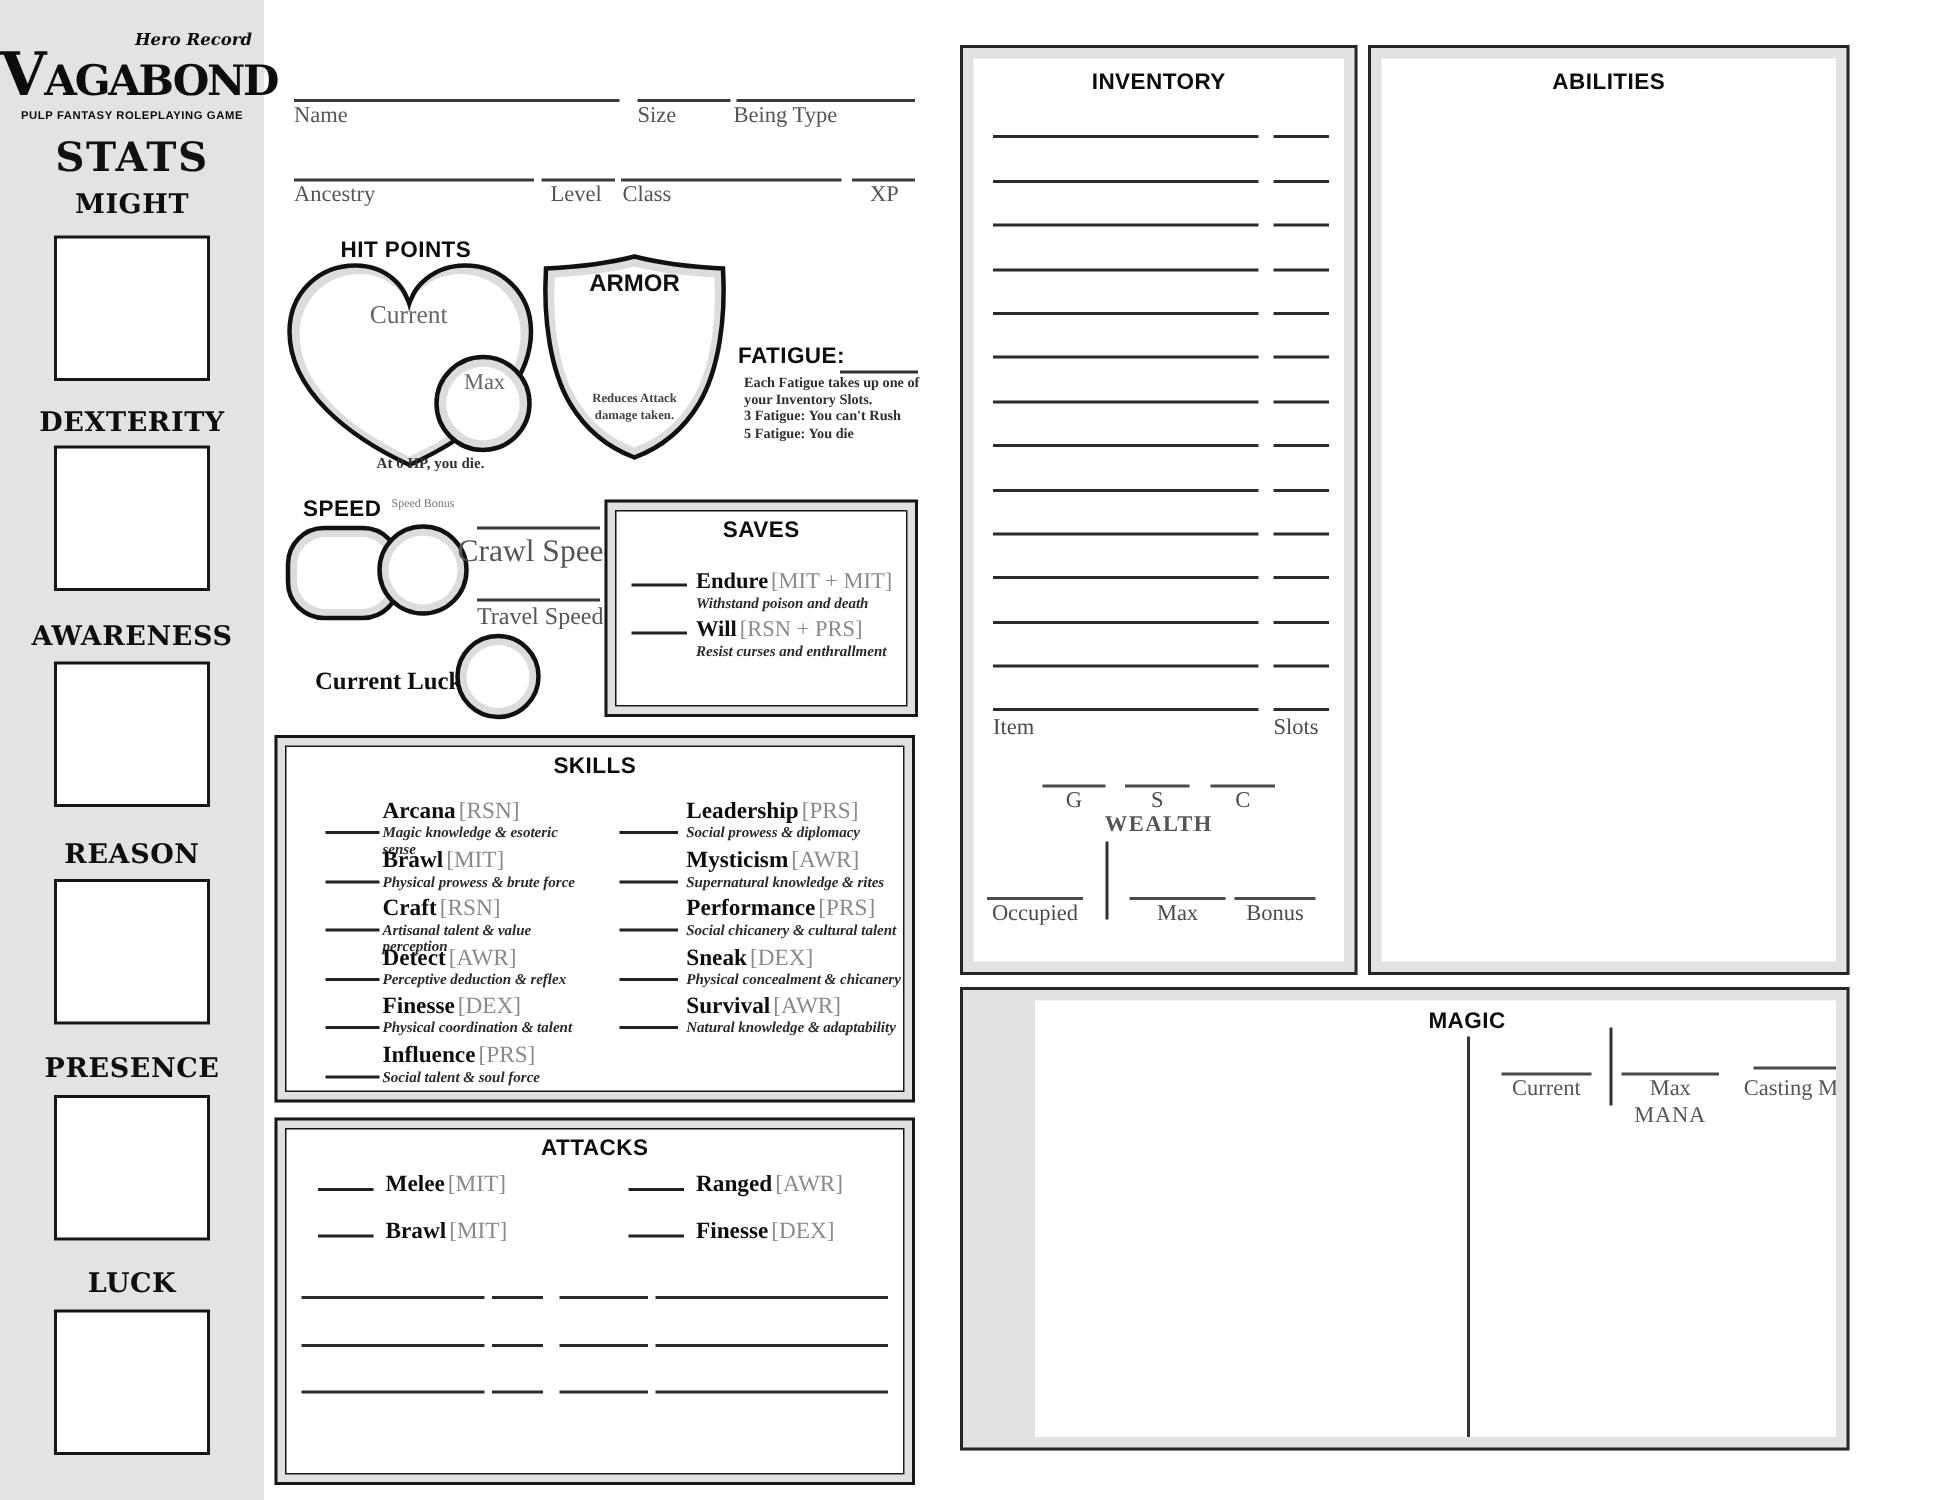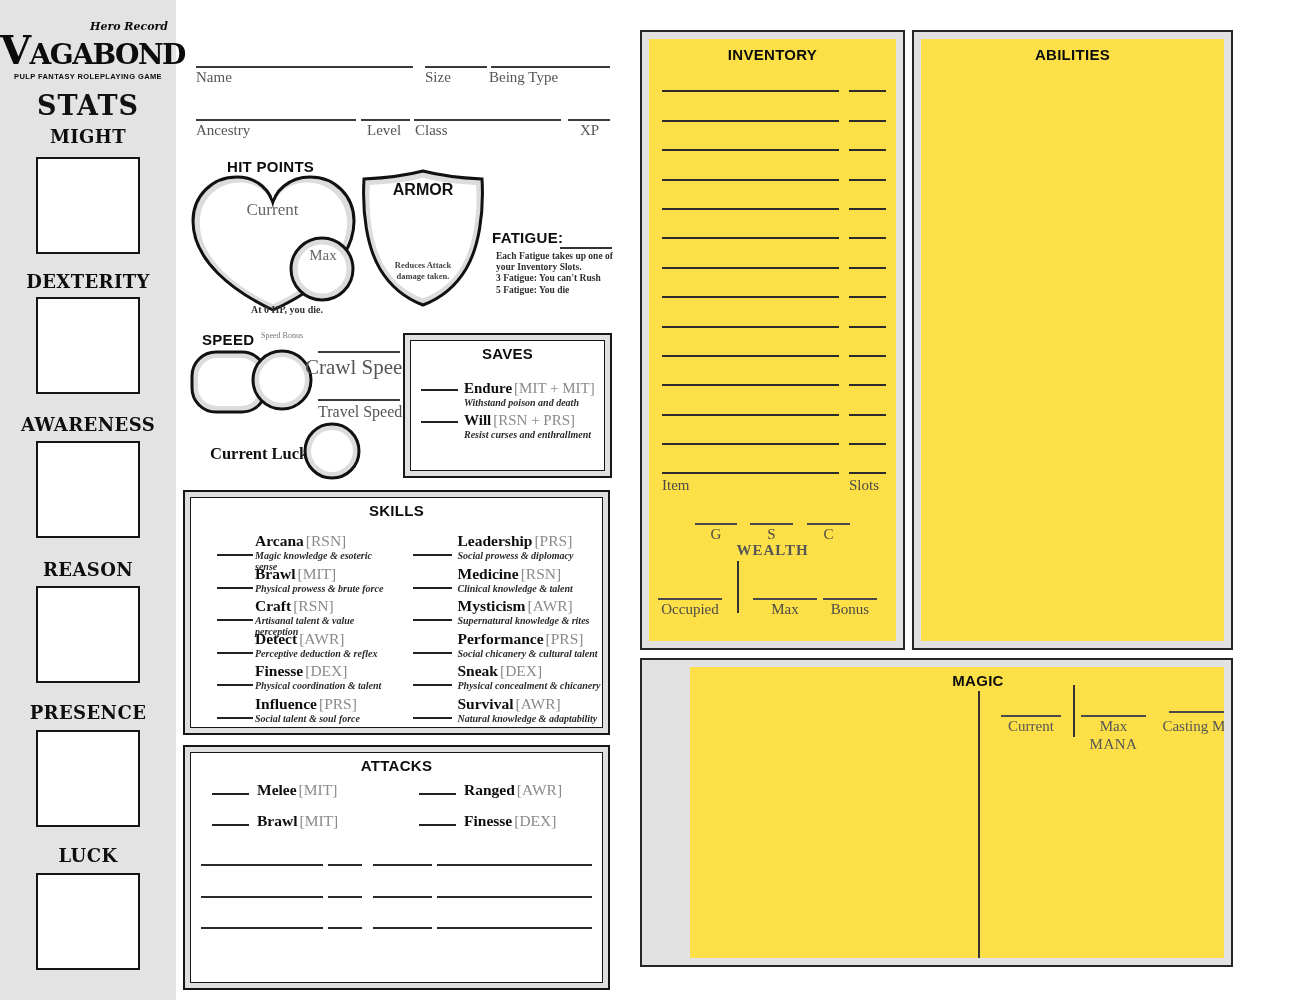--- a/index.html
+++ b/index.html
@@ -101,21 +101,21 @@
   .mode-0{left:21px;top:28px} .mode-1{left:228px;top:28px}
   .mode-2{left:21px;top:59px} .mode-3{left:228px;top:59px}
   .weapon-table { position:absolute; left:0; right:0; top:82px; }
   .weapon-row { position:relative; height:31.3px; }
   .wl { position:absolute; bottom:0; border-top:2px solid #2b2b2b; height:0; }
   .col-weapon{left:10px;width:122px} .col-grip{left:137px;width:34px}
   .col-damage{left:182px;width:59px} .col-properties{left:246px;width:155px}
 
   
   .panel { position:absolute; border:2px solid #262626; background:#e2e2e2; padding:7px; }
-  .panel-inner { background:#fde047; width:100%; height:100%; position:relative; overflow:hidden; }
+  .panel-inner { background:#ffffff; width:100%; height:100%; position:relative; overflow:hidden; }
   .panel-title { position:absolute; left:0; right:0; top:7px; text-align:center; }
   .inventory-panel { left:640px; top:30px; width:265px; height:620px; }
   .abilities-panel { left:912px; top:30px; width:321px; height:620px; }
   .magic-panel { left:640px; top:658px; width:593px; height:309px;padding-left:48px; }
 
   
   .inv-rows { position:absolute; left:0; right:0; top:24px; }
   .inv-row { position:relative; height:29.4px; }
   .inv-item-line { position:absolute; left:13px; bottom:0; width:177px; border-top:2px solid #2b2b2b; }
   .inv-slots-line { position:absolute; left:200px; bottom:0; width:37px; border-top:2px solid #2b2b2b; }
@@ -293,25 +293,20 @@
           </div>
         </div>
         <div class="skills-col right">
           <div class="skill">
             <div class="skill-line"></div>
             <div><span class="skill-name">Leadership</span><span class="skill-stat">[PRS]</span></div>
             <div class="skill-desc">Social prowess &amp; diplomacy</div>
           </div>
           <div class="skill">
             <div class="skill-line"></div>
-            <div><span class="skill-name">Medicine</span><span class="skill-stat">[RSN]</span></div>
-            <div class="skill-desc">Clinical knowledge &amp; talent</div>
-          </div>
-          <div class="skill">
-            <div class="skill-line"></div>
             <div><span class="skill-name">Mysticism</span><span class="skill-stat">[AWR]</span></div>
             <div class="skill-desc">Supernatural knowledge &amp; rites</div>
           </div>
           <div class="skill">
             <div class="skill-line"></div>
             <div><span class="skill-name">Performance</span><span class="skill-stat">[PRS]</span></div>
             <div class="skill-desc">Social chicanery &amp; cultural talent</div>
           </div>
           <div class="skill">
             <div class="skill-line"></div>

